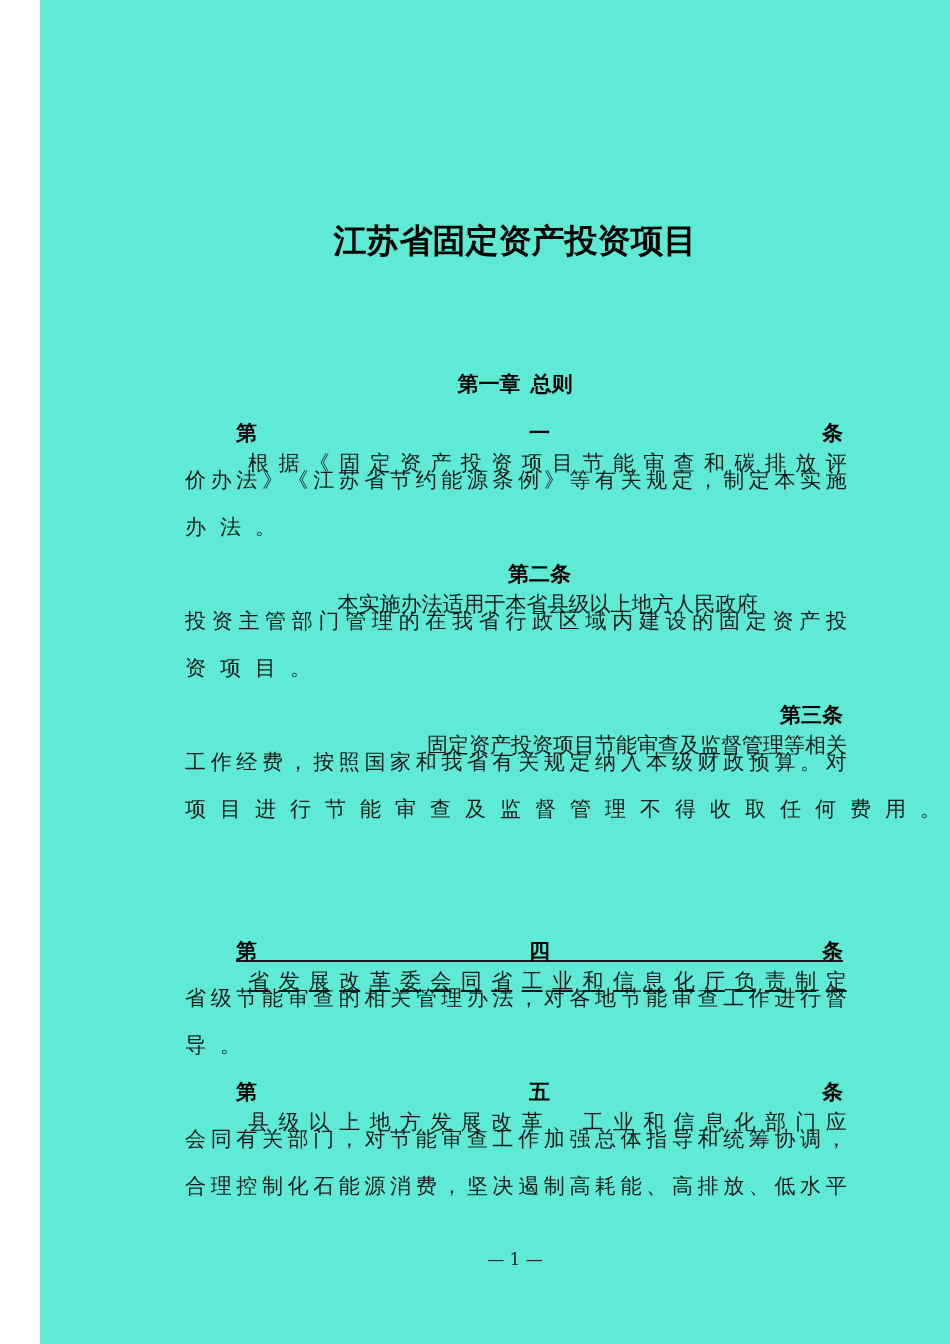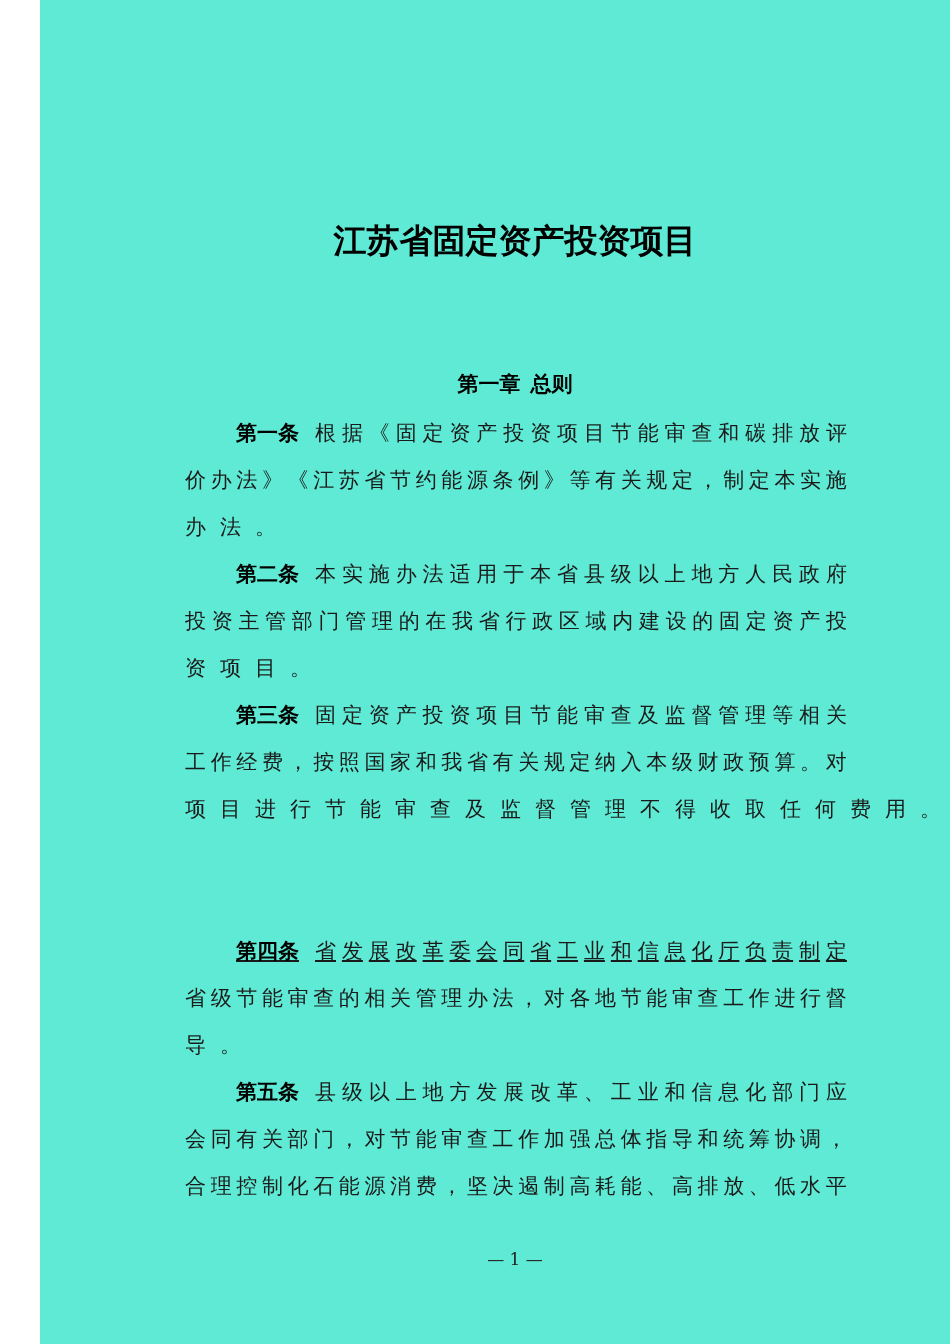--- a/index.html
+++ b/index.html
@@ -17,21 +17,21 @@
       font-family: "DejaVu Sans", sans-serif; font-weight: bold; font-size: 21px;
       color: #000000; line-height: 1;
     }
     .chapter .sp { display: inline-block; width: 10px; }
     .line {
       position: absolute; left: 145px; width: 662px; height: 30px;
       font-family: "DejaVu Serif", serif; font-size: 21px; line-height: 30px;
       color: #1a1a1a; text-align: justify; text-align-last: justify;
       white-space: nowrap; display: flex; justify-content: space-between;
     }
-    .line.indent { left: 196px; width: 611px; }
+    .line.indent { left: 196px; width: 611px; flex-direction: column; }
     .line.last { justify-content: flex-start; }
     .line.last span.c { margin-right: 14px; }
     .line span.c { display: inline-block; }
     .art {
       font-family: "DejaVu Sans", sans-serif; font-weight: bold; color: #000000;
       margin-right: 4px;
     }
     .pagenum {
       position: absolute; top: 1249px; left: 0; width: 950px; text-align: center;
       font-family: "DejaVu Serif", serif; font-size: 17px; color: #222222;
@@ -159,21 +159,21 @@
       <span class="c">产</span>
       <span class="c">投</span>
     </div>
   <div class="line js last" style="top:653px;">
       <span class="c">资</span>
       <span class="c">项</span>
       <span class="c">目</span>
       <span class="c">。</span>
     </div>
 
-  <div class="line indent js" style="top:700px;">
+  <div class="line indent js" style="top:700px;align-items:flex-end;">
     <span class="art">第三条</span>
     <span class="txt" style="display: flex; flex: 1 1 0%; justify-content: space-between; margin-left: 12px;">
         <span class="c">固</span>
         <span class="c">定</span>
         <span class="c">资</span>
         <span class="c">产</span>
         <span class="c">投</span>
         <span class="c">资</span>
         <span class="c">项</span>
         <span class="c">目</span>
@@ -296,21 +296,21 @@
       <span class="c">作</span>
       <span class="c">进</span>
       <span class="c">行</span>
       <span class="c">督</span>
     </div>
   <div class="line js last" style="top:1030px;">
       <span class="c">导</span>
       <span class="c">。</span>
     </div>
 
-  <div class="line indent js" style="top:1077px;justify-content:flex-end;">
+  <div class="line indent js" style="top:1077px;">
     <span class="art">第五条</span>
     <span class="txt" style="display: flex; flex: 1 1 0%; justify-content: space-between; margin-left: 12px;">
         <span class="c">县</span>
         <span class="c">级</span>
         <span class="c">以</span>
         <span class="c">上</span>
         <span class="c">地</span>
         <span class="c">方</span>
         <span class="c">发</span>
         <span class="c">展</span>

